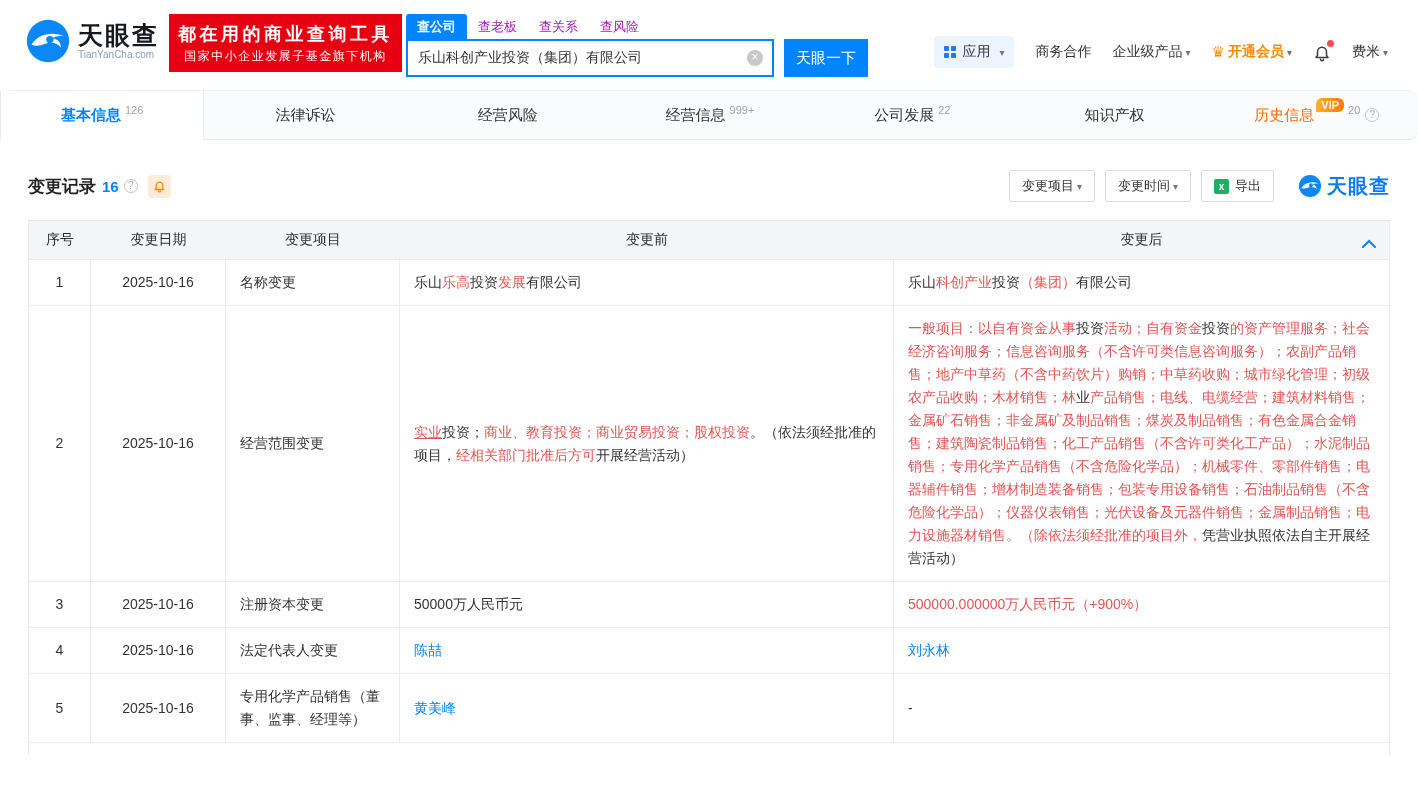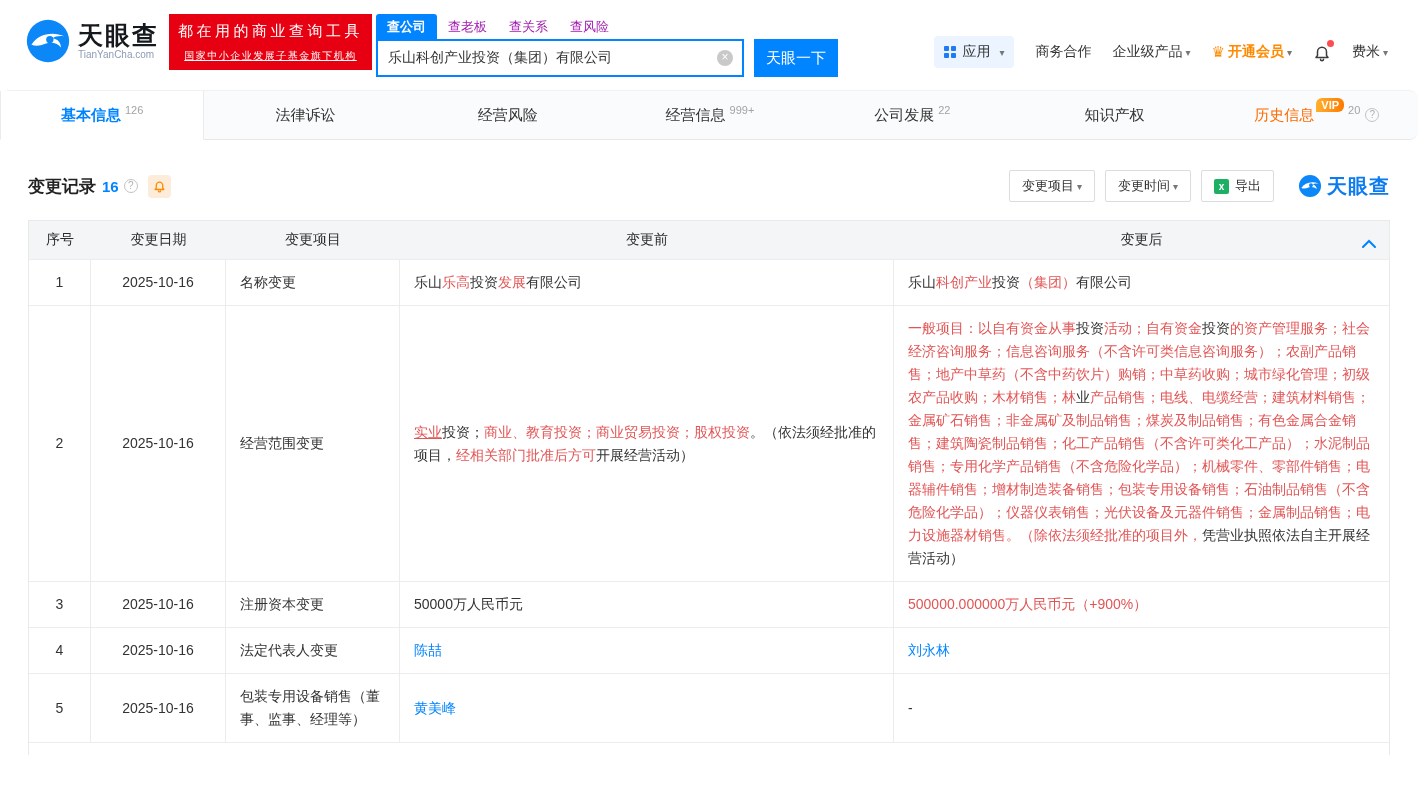--- a/index.html
+++ b/index.html
@@ -7,22 +7,22 @@
   body {
     width:1418px; height:802px; overflow:hidden; background:#fff;
     font-family:"Liberation Sans","DejaVu Sans",sans-serif; color:#333;
   }
   
   .topbar { display:flex; align-items:flex-start; height:90px; padding:14px 30px 0 25px; }
   .logo { display:flex; align-items:center; gap:7px; margin-top:4px; cursor:pointer; }
   .logo-text .cn { font-size:25px; font-weight:bold; color:#15181d; letter-spacing:2px; line-height:26px;}
   .logo-text .en { font-size:10px; color:#8c9bb5; margin-top:1px; }
   .banner { margin-left:10px; background:#e60012; color:#fff; padding:8px 9px 7px; text-align:center; }
-  .banner .l1 { font-size:15px; font-weight:normal; letter-spacing:3.5px; }
-  .banner .l2 { font-size:10px; letter-spacing:1.5px; margin-top:8px;text-decoration:underline; }
+  .banner .l1 { font-size:18px; font-weight:bold; letter-spacing:3.5px; }
+  .banner .l2 { font-size:12px; letter-spacing:1.5px; margin-top:2px; }
   .search-area { margin-left:4px; width:470px; }
   .search-tabs { display:flex; align-items:flex-end; }
   .stab { font-size:13px; color:#a21caf; padding:4px 11px 3px; cursor:pointer; }
   .stab.active { background:#0084ff; color:#fff; border-radius:3px 3px 0 0; font-weight:bold; }
   .search-row { display:flex; }
   .input-wrap { position:relative; width:368px; height:38px; border:2px solid #0084ff; background:#fff; display:flex; align-items:center; }
   .input-wrap input { border:0; outline:0; width:100%; height:100%; font-size:14px; padding:0 32px 0 10px; color:#333; font-family:inherit; background:transparent; }
   .clear-btn { position:absolute; right:9px; top:9px; width:16px; height:16px; background:#c9c9c9; color:#fff; border-radius:50%; font-size:12px; line-height:15px; text-align:center; cursor:pointer; }
   .search-btn { margin-left:10px; width:84px; height:38px; background:#0084ff; color:#fff; border:0; font-size:15px; cursor:pointer; font-family:inherit; }
   .top-right { margin-left:auto; display:flex; align-items:center; gap:21px; margin-top:22px; font-size:14px; white-space:nowrap; }
@@ -265,21 +265,21 @@
             <div class="tcell c-before">
               <div><span class="seg-b">陈喆</span></div>
             </div>
             <div class="tcell c-after">
               <div><span class="seg-b">刘永林</span></div>
             </div>
           </div>
           <div class="trow">
             <div class="tcell c-no">5</div>
             <div class="tcell c-date">2025-10-16</div>
-            <div class="tcell c-item">包装专用设备销售（董事、监事、经理等）</div>
+            <div class="tcell c-item">专用化学产品销售（董事、监事、经理等）</div>
             <div class="tcell c-before">
               <div><span class="seg-b">黄美峰</span></div>
             </div>
             <div class="tcell c-after">
               <div><span class="seg-k">-</span></div>
             </div>
           </div>
         </div>
       <div class="trow-partial"></div>
     </div>

